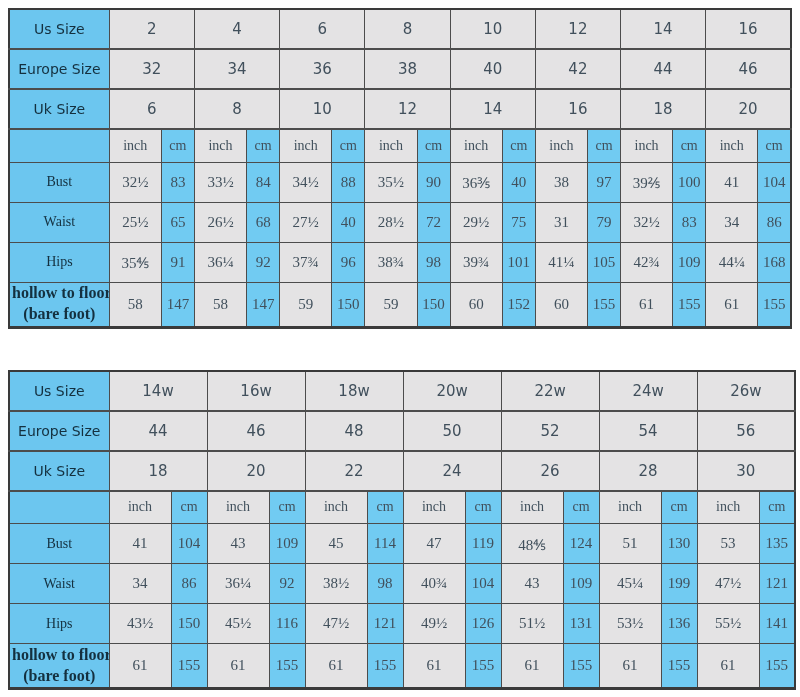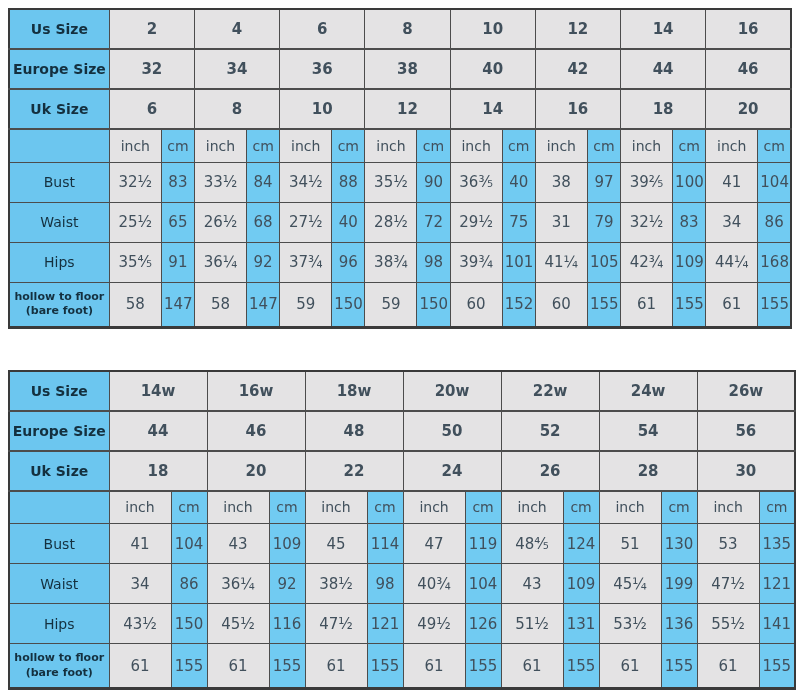--- a/index.html
+++ b/index.html
@@ -30,36 +30,36 @@
   .size-table td,.size-table th{
     border:1px solid var(--grid);
     padding:0 2px;
     text-align:center;
     vertical-align:middle;
     font-weight:normal;
     overflow:hidden;
     white-space:nowrap;
   }
   tr.size-row{height:40px;}
-  tr.unit-row{height:33px;}
-  tr.measure-row{height:40px;}
+  tr.unit-row{height:33px;font-family:Liberation Serif, serif;}
+  tr.measure-row{height:40px;font-family:Liberation Serif, serif;}
   tr.hollow-row{height:45px;}
-  tr.size-row th, tr.size-row td{border-bottom-width:2px;font-weight:bold;}
+  tr.size-row th, tr.size-row td{border-bottom-width:2px;}
   .label-cell{
     background:var(--blue);
     color:var(--label-text);
     font-weight:bold;
     font-size:14px;
   }
   .gray-cell{background:var(--gray);color:var(--value-text);}
   .blue-cell{background:var(--cm-blue);color:var(--value-text);}
   .size-value{font-size:15px;}
   .unit-cell{font-size:14px;}
   .measure-value{font-size:15px;}
-  .hollow-label div{font-size:11px;line-height:1.3;font-weight:bold;}
+  .hollow-label div{font-size:16px;line-height:1.3;font-weight:bold;}
 </style>
 </head>
 <body>
 
 <div class="chart-wrap">
   <div id="tables-mount">
       <table class="size-table">
         <colgroup>
           <col style="width: 100px;">
           <col style="width: 52px;">

